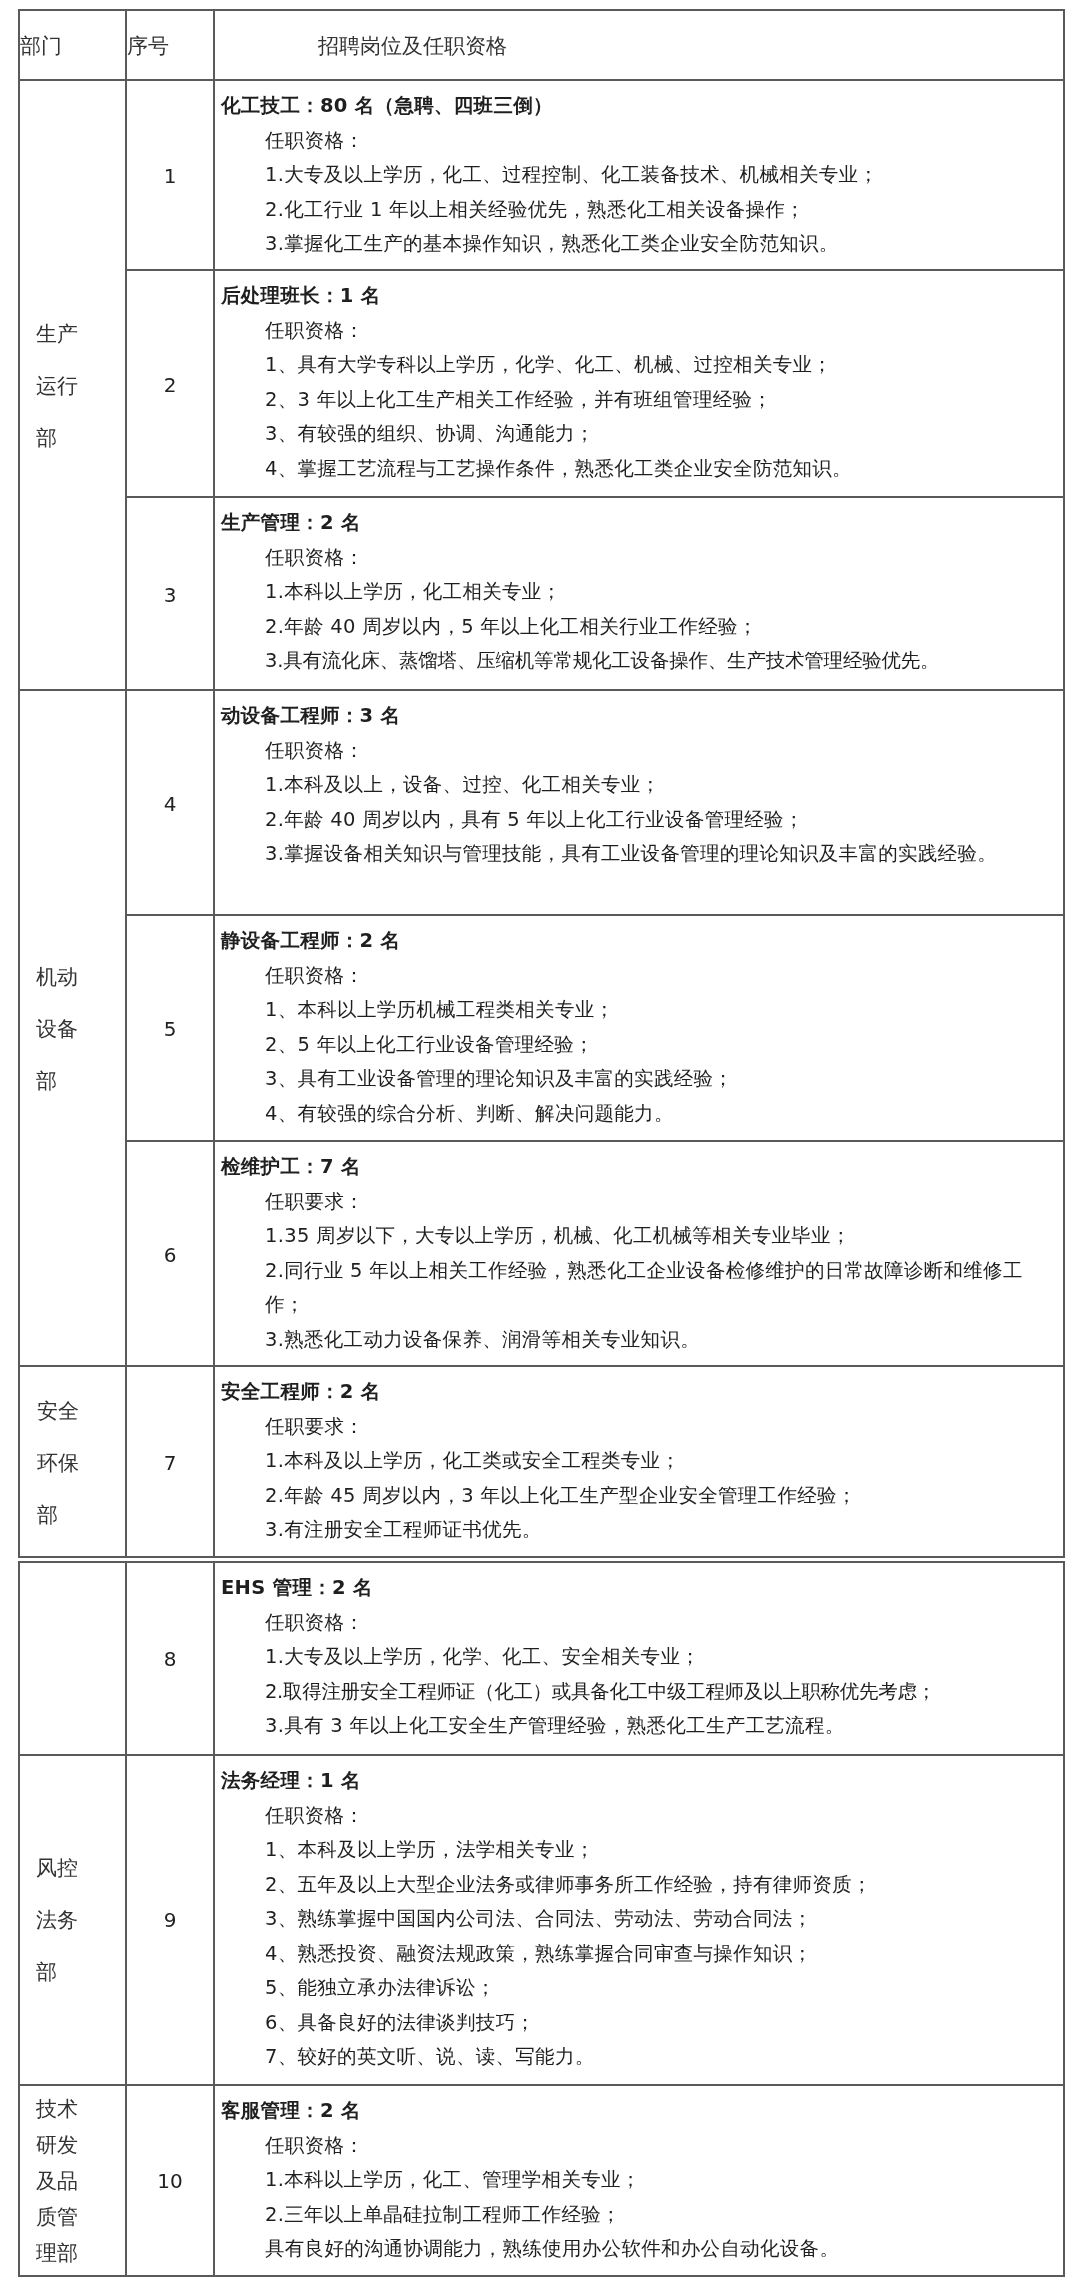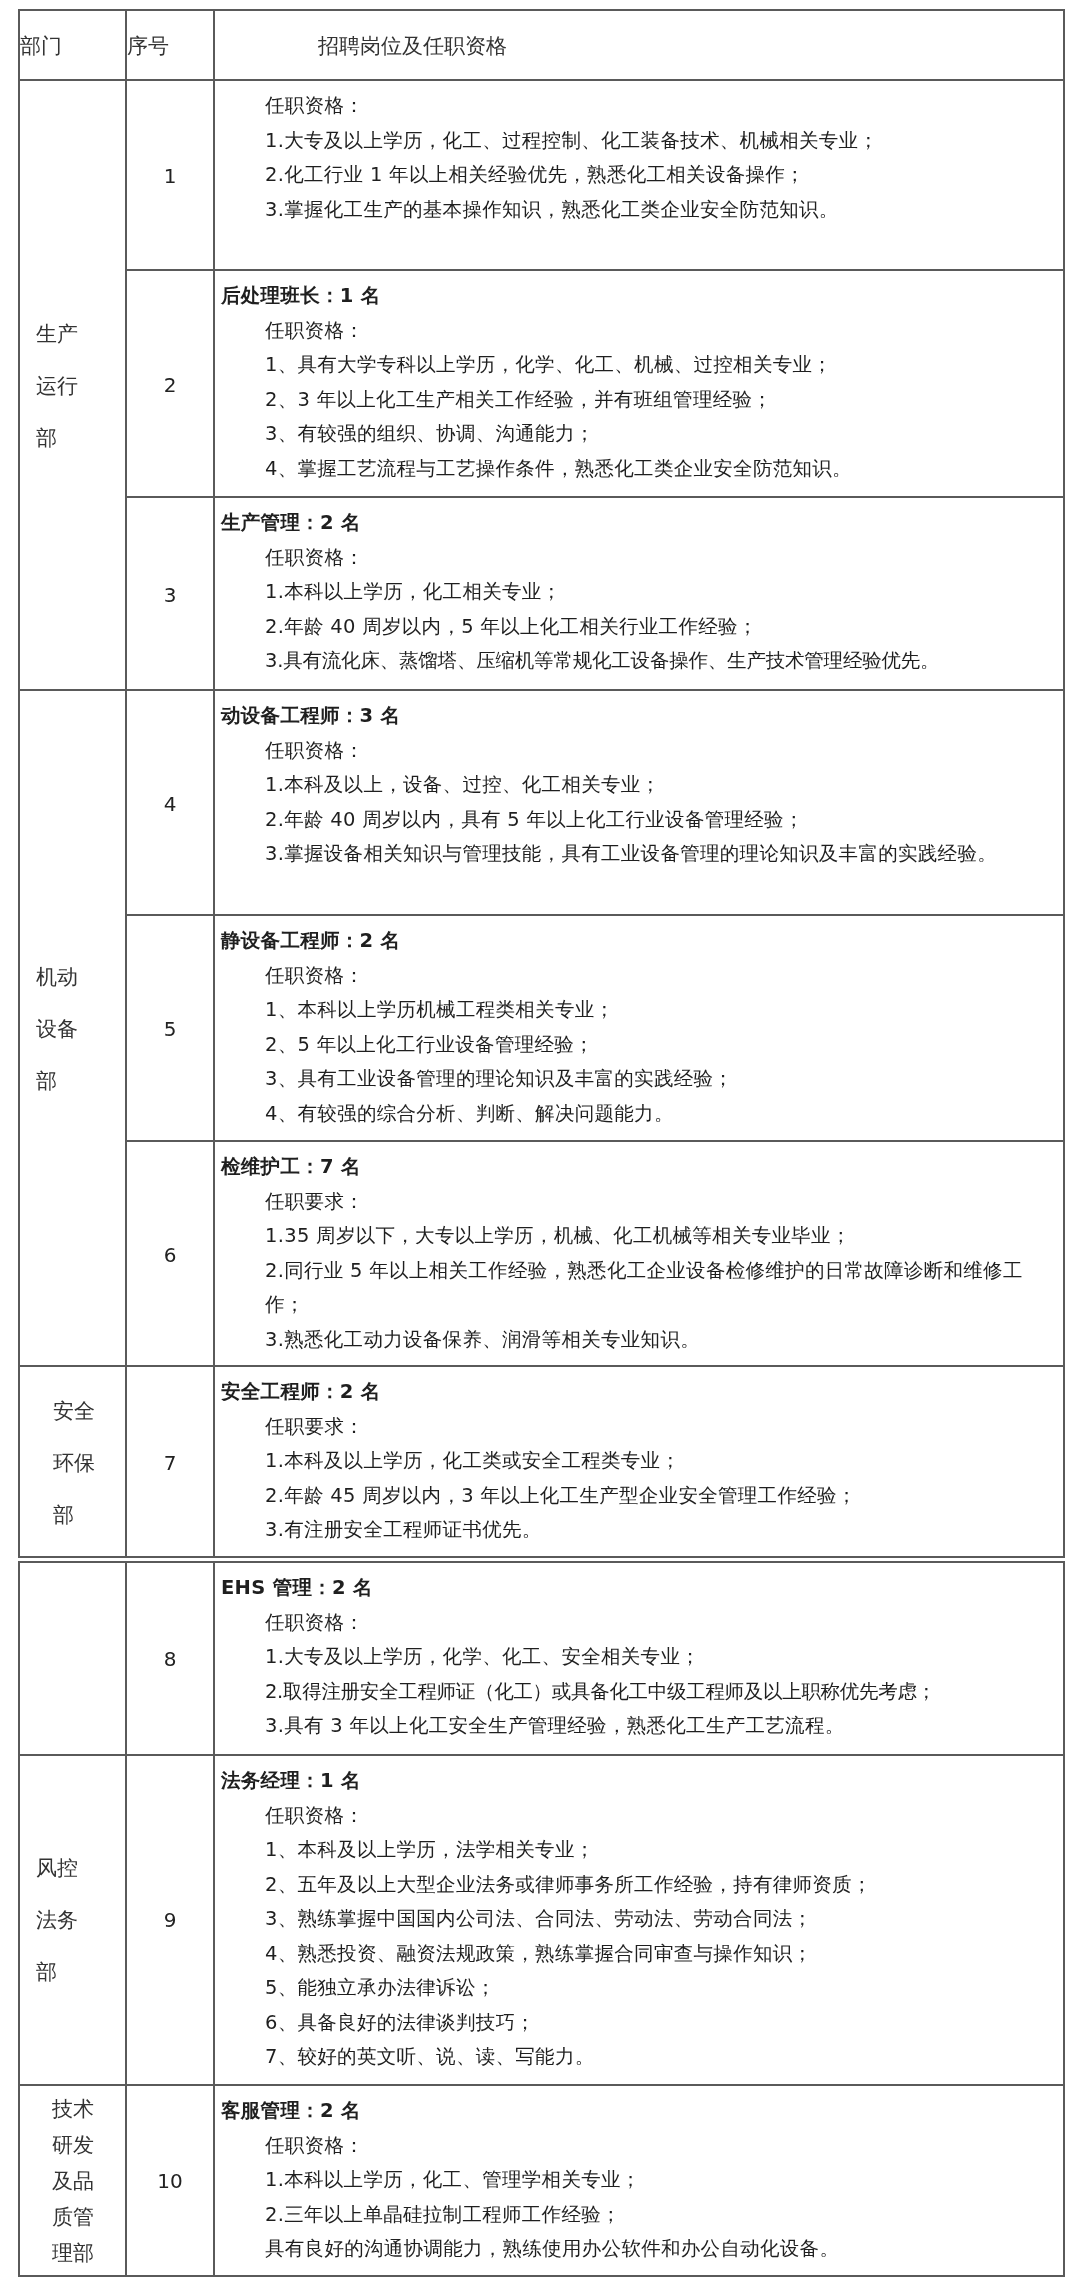--- a/index.html
+++ b/index.html
@@ -47,37 +47,38 @@
 
   <div class="cell dept" style="left:0;top:680px;width:97px;height:676px;">
     <span>
       <span>机动</span>
       <span>设备</span>
       <span>部</span>
     </span>
   </div>
   <div class="hline" style="top:1354px;width:1045px;"></div>
 
-  <div class="cell dept" style="left:16px;top:1356px;width:82px;height:191px;padding-left:17px;">
+  <div class="cell dept" style="left:0;top:1356px;width:82px;height:191px;padding-left:17px;">
     <span>
       <span>安全</span>
       <span>环保</span>
       <span>部</span>
     </span>
   </div>
 
   <div class="hline" style="top:258px;left:105px;width:940px;"></div>
   <div class="hline" style="top:485px;left:105px;width:940px;"></div>
   <div class="hline" style="top:903px;left:105px;width:940px;"></div>
   <div class="hline" style="top:1129px;left:105px;width:940px;"></div>
 
   <div class="cell seq" style="left:107px;top:70px;width:86px;height:190px;">
     <span>1</span>
   </div>
   <div class="cell content" style="left:195px;top:70px;width:850px;height:190px;">
+    <div class="title">化工技工：80 名（急聘、四班三倒）</div>
     <div class="line">任职资格：</div>
     <div class="line">1.大专及以上学历，化工、过程控制、化工装备技术、机械相关专业；</div>
     <div class="line">2.化工行业 1 年以上相关经验优先，熟悉化工相关设备操作；</div>
     <div class="line">3.掌握化工生产的基本操作知识，熟悉化工类企业安全防范知识。</div>
   </div>
 
   <div class="cell seq" style="left:107px;top:260px;width:86px;height:227px;">
     <span>2</span>
   </div>
   <div class="cell content" style="left:195px;top:260px;width:850px;height:227px;">
@@ -182,21 +183,21 @@
     <div class="line">任职资格：</div>
     <div class="line">1、本科及以上学历，法学相关专业；</div>
     <div class="line">2、五年及以上大型企业法务或律师事务所工作经验，持有律师资质；</div>
     <div class="line">3、熟练掌握中国国内公司法、合同法、劳动法、劳动合同法；</div>
     <div class="line">4、熟悉投资、融资法规政策，熟练掌握合同审查与操作知识；</div>
     <div class="line">5、能独立承办法律诉讼；</div>
     <div class="line">6、具备良好的法律谈判技巧；</div>
     <div class="line">7、较好的英文听、说、读、写能力。</div>
   </div>
 
-  <div class="cell dept" style="left:0;top:523px;width:105px;height:189px;line-height:36px;margin-left:16px;">
+  <div class="cell dept" style="left:0;top:523px;width:105px;height:189px;line-height:36px;">
     <span>
       <span>技术</span>
       <span>研发</span>
       <span>及品</span>
       <span>质管</span>
       <span>理部</span>
     </span>
   </div>
   <div class="cell seq" style="left:107px;top:523px;width:86px;height:189px;">
     <span>10</span>

